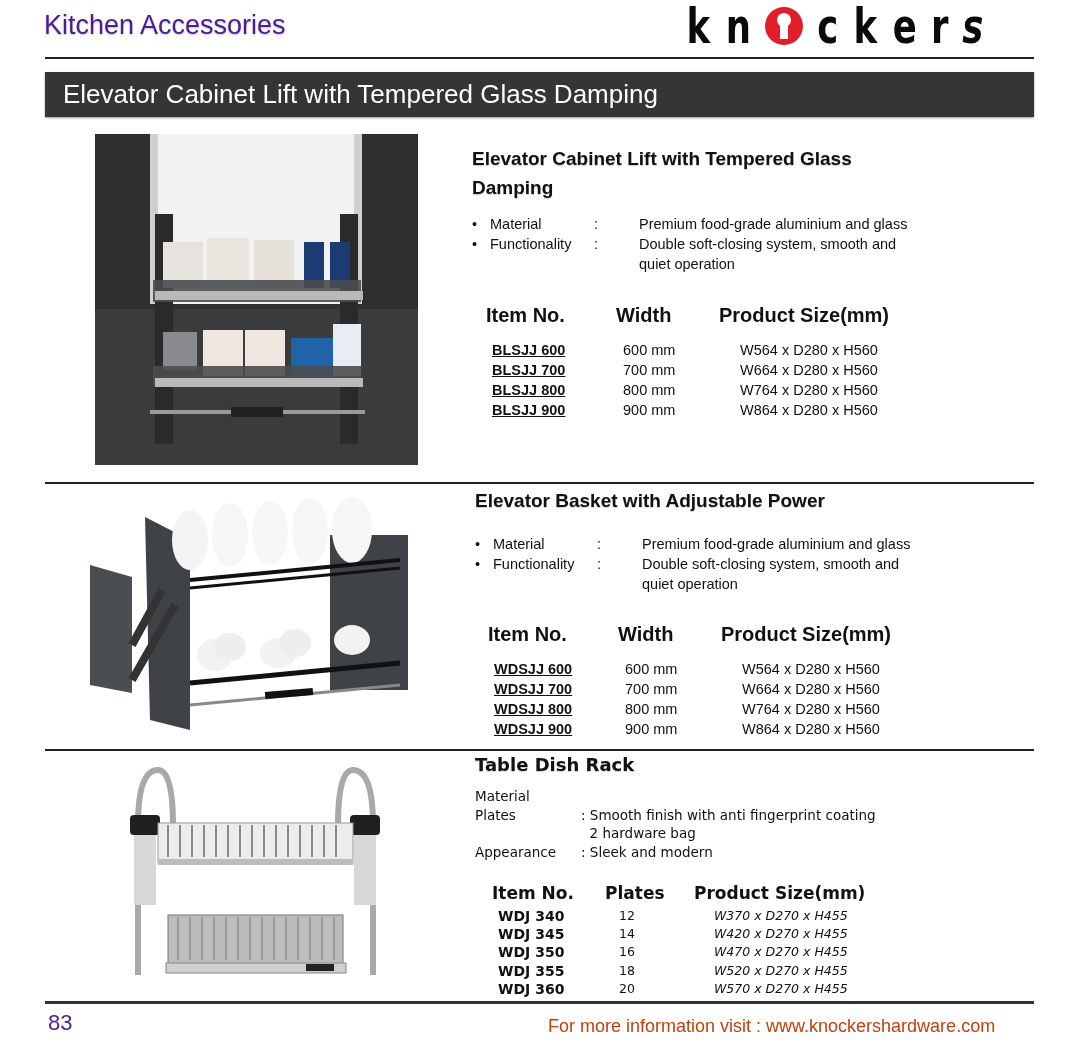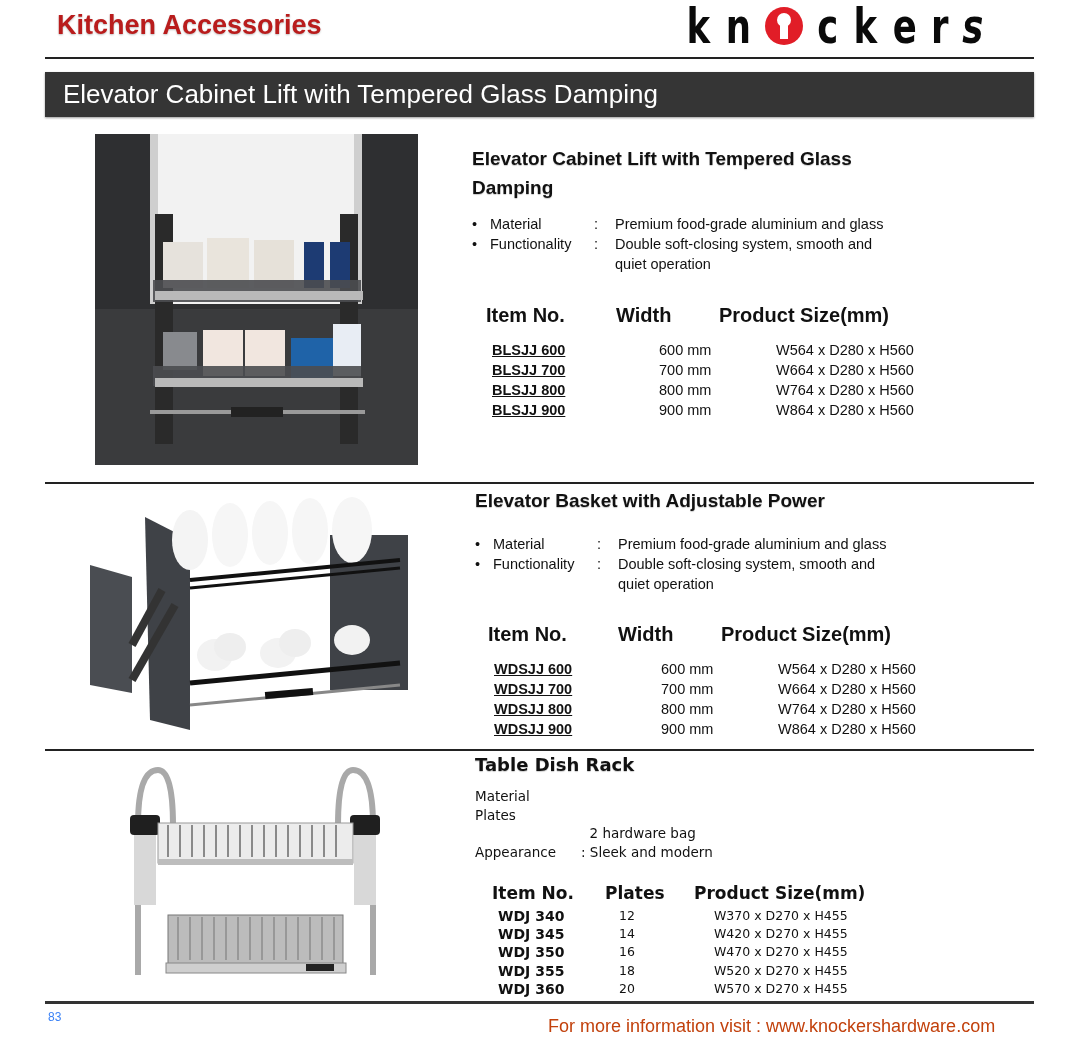--- a/index.html
+++ b/index.html
@@ -1,19 +1,19 @@
 <!DOCTYPE html>
 <html><head>
 <meta charset="utf-8">
 <style>
   * { margin: 0; padding: 0; box-sizing: border-box; }
   html, body { width: 1080px; height: 1057px; background: #ffffff; overflow: hidden; }
   body { position: relative; font-family: "Liberation Sans", "DejaVu Sans", sans-serif; color: #111; }
 
-  .page-title { position: absolute; left: 57px; top: 10px; font-size: 27px; color: #b91c1c; text-shadow: 0 1px 2px rgba(0,0,0,0.25); font-weight: bold; }
+  .page-title { position: absolute; left: 44px; top: 10px; font-size: 27px; color: #4c1d95; text-shadow: 0 1px 2px rgba(0,0,0,0.25); }
   .logo { position: absolute; left: 684px; top: 2px; height: 48px; display: flex; align-items: center; gap: 10px; }
   .logo .ch { font-family: "DejaVu Sans Condensed", "DejaVu Sans", sans-serif; font-weight: bold; font-size: 48px; line-height: 48px; color: #0a0a0a; transform: scaleX(0.82); display: inline-block; letter-spacing: 0; }
   .logo .keyhole { width: 38px; height: 38px; border-radius: 50%; background: #e11d27; position: relative; margin: 0 2px; }
   .logo .keyhole::before { content: ""; position: absolute; left: 12px; top: 6px; width: 14px; height: 14px; border-radius: 50%; background: #fff; }
   .logo .keyhole::after { content: ""; position: absolute; left: 15px; top: 16px; width: 8px; height: 16px; background: #fff; }
 
   .rule { position: absolute; left: 45px; width: 989px; background: #222; }
   .rule.top { top: 57px; height: 2px; }
   .rule.sec2 { top: 482px; height: 2px; }
   .rule.sec3 { top: 749px; height: 2px; }
@@ -25,47 +25,47 @@
   .img1 { left: 95px; top: 134px; width: 323px; height: 331px; background: #2b2c2e; }
   .img2 { left: 90px; top: 495px; width: 320px; height: 235px; background: #fff; }
   .img3 { left: 128px; top: 765px; width: 255px; height: 220px; background: #fff; }
 
   .prod-title { position: absolute; font-weight: bold; font-size: 19px; line-height: 29px; color: #111; text-shadow: 0 1px 1px rgba(0,0,0,0.2); }
   .spec { position: absolute; font-size: 14.5px; line-height: 20px; color: #111; }
   .spec .row { display: flex; }
   .spec .bullet { width: 18px; }
   .spec .lab { width: 104px; }
   .spec .colon { width: 21px; }
-  .spec .val { flex: 1; }
+  .spec .val { flex: 1; margin-left: 24px; }
 
   .tbl { position: absolute; }
   .tbl .head { display: flex; font-weight: bold; font-size: 20px; line-height: 28px; margin-bottom: 11px; }
   .tbl .r { display: flex; font-size: 14.5px; line-height: 20px; }
   .tbl .r .c1 { font-weight: bold; }
 
   .t1 .h1, .t1 .c1 { width: 130px; }
   .t1 .h2, .t1 .c2 { width: 103px; }
   .t1 .c1 { padding-left: 6px; text-decoration: underline; }
-  .t1 .c2 { padding-left: 7px; margin-left: 36px; }
+  .t1 .c2 { padding-left: 7px; }
   .t1 .c3 { padding-left: 21px; }
 
   .spec3 { position: absolute; left: 475px; top: 787px; font-family: "DejaVu Sans", sans-serif; font-size: 13.5px; line-height: 18.5px; }
   .spec3 .row { display: flex; }
   .spec3 .lab { width: 106px; }
 
   .t3 { position: absolute; left: 492px; top: 881px; font-family: "DejaVu Sans", sans-serif; }
   .t3 .head { display: flex; font-weight: bold; font-size: 17px; line-height: 24px; margin-bottom: 2px; }
   .t3 .r { display: flex; font-size: 12.5px; line-height: 18.2px; }
   .t3 .h1 { width: 113px; }
   .t3 .h2 { width: 89px; }
   .t3 .c1 { width: 113px; padding-left: 6px; font-weight: bold; font-size: 14px; }
   .t3 .c2 { width: 89px; padding-left: 14px; }
-  .t3 .c3 { padding-left: 20px; }
-
-  .page-num { position: absolute; left: 48px; top: 1010px; font-size: 12px; color: #3b82f6; }
+  .t3 .c3 { padding-left: 20px; font-style: italic; }
+
+  .page-num { position: absolute; left: 48px; top: 1010px; font-size: 22px; color: #4c1d95; }
   .footer { position: absolute; left: 548px; top: 1016px; font-size: 18px; color: #c2410c; }
 </style>
 </head>
 <body>
 
 <div class="page-title">Kitchen Accessories</div>
 <div class="logo">
   <span class="ch">k</span>
   <span class="ch">n</span>
   <span class="keyhole"></span>
@@ -287,20 +287,21 @@
   </svg>
 </div>
 
 <div class="prod-title" style="left:475px; top:750px; font-family:'DejaVu Sans', sans-serif; font-size:18px;">Table Dish Rack</div>
 <div class="spec3">
   <div class="row">
     <span class="lab">Material</span>
   </div>
   <div class="row">
     <span class="lab">Plates</span>
+    <span>: Smooth finish with anti fingerprint coating</span>
   </div>
   <div class="row">
     <span class="lab"></span>
     <span style="white-space:pre;">  2 hardware bag</span>
   </div>
   <div class="row">
     <span class="lab">Appearance</span>
     <span>: Sleek and modern</span>
   </div>
 </div>

